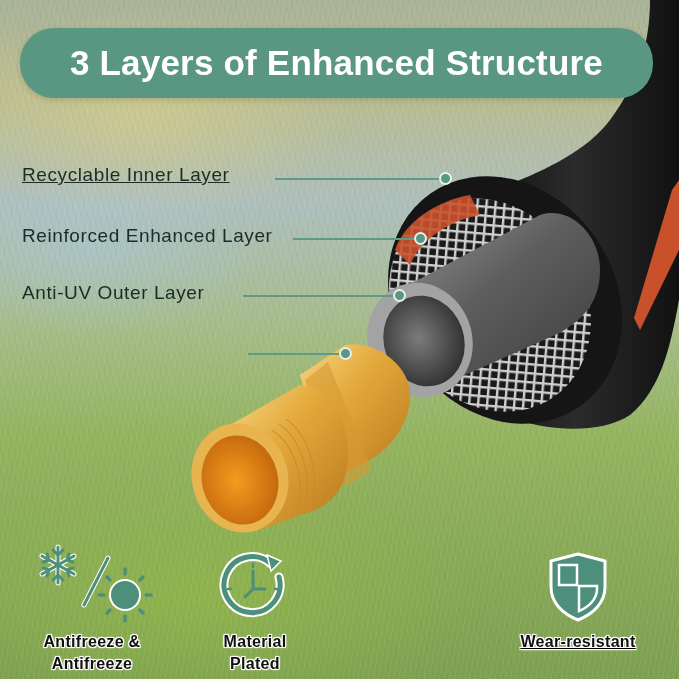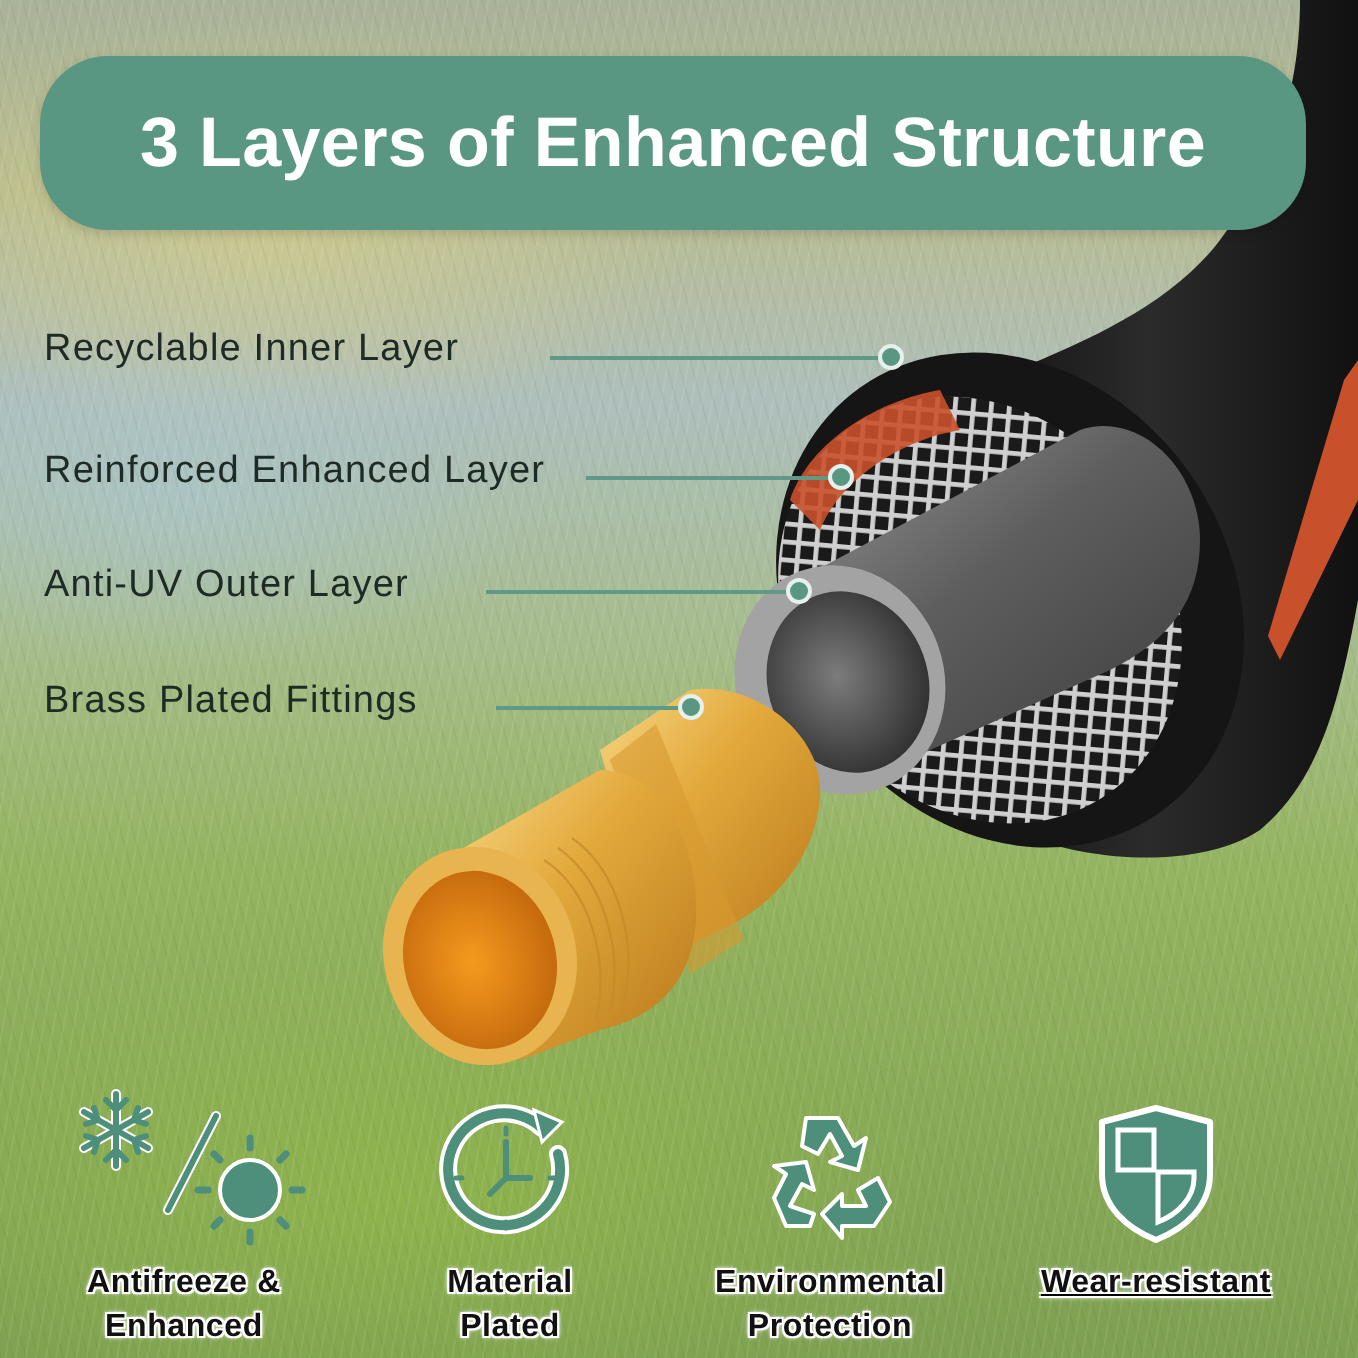--- a/index.html
+++ b/index.html
@@ -15,21 +15,21 @@
       linear-gradient(180deg, #a9b39a 0%, #b9bc8f 14%, #aebfbd 30%, #a7bc8a 48%, #94b460 64%, #8aab58 80%, #7ea052 100%);
   }
   .grass-streaks {
     position: absolute; inset: 0;
     background: repeating-linear-gradient(100deg, rgba(255,255,255,0.07) 0 1px, rgba(255,255,255,0) 1px 5px),
                 repeating-linear-gradient(75deg, rgba(60,90,30,0.06) 0 1px, rgba(0,0,0,0) 1px 6px);
   }
 
   
   .banner {
-    position: absolute; left: 20px; top: 28px; width: 633px; height: 87px;
+    position: absolute; left: 20px; top: 28px; width: 633px; height: 70px;
     background: #5a9783; border-radius: 34px;
     display: flex; align-items: center; justify-content: center;
     box-shadow: 0 2px 6px rgba(0,0,0,0.15);
   }
   .banner-title {
     color: #ffffff; font-family: "Liberation Sans", sans-serif; font-weight: 700;
     font-size: 35px; letter-spacing: 0.2px;
   }
 
   
@@ -118,33 +118,32 @@
       <path d="M272 430 C295 445 305 480 298 510"></path>
       <path d="M279 424 C302 440 312 476 305 506"></path>
       <path d="M286 419 C309 435 319 471 312 501"></path>
     </g>
   </svg>
 
   <div class="banner">
     <span class="banner-title">3 Layers of Enhanced Structure</span>
   </div>
 
-  <span class="callout" style="top:164px;">Recyclable Inner Layer</span>
+  <span class="callout" style="top:164px;text-decoration:underline;">Recyclable Inner Layer</span>
   <div class="callout-line" style="left:275px; top:178px; width:168px;"></div>
   <div class="callout-dot" style="left:439px; top:172px;"></div>
 
   <span class="callout" style="top:225px;">Reinforced Enhanced Layer</span>
   <div class="callout-line" style="left:293px; top:238px; width:124px;"></div>
   <div class="callout-dot" style="left:414px; top:232px;"></div>
 
   <span class="callout" style="top:282px;text-align:right;">Anti-UV Outer Layer</span>
   <div class="callout-line" style="left:243px; top:295px; width:152px;"></div>
   <div class="callout-dot" style="left:393px; top:289px;"></div>
 
-  <span class="callout" style="top:340px;">Brass Plated Fittings</span>
   <div class="callout-line" style="left:248px; top:353px; width:93px;"></div>
   <div class="callout-dot" style="left:339px; top:347px;"></div>
 
   <div class="feature" style="left:22px; width:140px;">
     <div class="feature-icon">
       <svg width="125" height="80" viewBox="0 0 125 80">
         <g stroke="#fff" stroke-width="5" stroke-linecap="round" fill="none">
           <g transform="translate(28 22)">
             <line x1="0" y1="-18" x2="0" y2="18"></line>
               <line x1="-16" y1="-9" x2="16" y2="9"></line>
@@ -174,21 +173,21 @@
             <line x1="116" y1="52" x2="121" y2="52"></line>
           <line x1="77" y1="34" x2="80" y2="37"></line>
             <line x1="110" y1="67" x2="113" y2="70"></line>
           <line x1="77" y1="70" x2="80" y2="67"></line>
             <line x1="110" y1="37" x2="113" y2="34"></line>
         </g>
       </svg>
     </div>
     <div class="feature-label">
       <div>Antifreeze &amp;</div>
-      <div>Enhanced</div>
+      <div>Antifreeze</div>
     </div>
   </div>
 
   <div class="feature" style="left:195px; width:120px;">
     <div class="feature-icon">
       <svg width="72" height="72" viewBox="0 0 72 72">
         <path d="M60 26 A28 28 0 1 1 52 13" stroke="#fff" stroke-width="9" fill="none" stroke-linecap="round"></path>
         <path d="M60 26 A28 28 0 1 1 52 13" stroke="#4e8f7b" stroke-width="5" fill="none" stroke-linecap="round"></path>
         <polygon points="48,4 62,10 52,20" fill="#4e8f7b" stroke="#fff" stroke-width="1.5"></polygon>
         <g stroke="#4e8f7b" stroke-width="3" stroke-linecap="round">
@@ -203,35 +202,20 @@
             <line x1="56" y1="38" x2="59" y2="38"></line>
         </g>
       </svg>
     </div>
     <div class="feature-label">
       <div>Material</div>
       <div>Plated</div>
     </div>
   </div>
 
-  <div class="feature" style="left:340px; width:150px;">
-    <div class="feature-icon">
-      <svg width="72" height="72" viewBox="0 0 72 72">
-        <g fill="#4e8f7b" stroke="#fff" stroke-width="2" stroke-linejoin="round">
-          <path d="M24 8 L40 8 L48 22 L54 18 L50 34 L36 30 L42 27 L36 16 L30 26 L22 22 Z"></path>
-          <path d="M60 38 L66 50 L58 62 L42 62 L42 68 L32 56 L42 46 L42 52 L54 52 L50 44 Z"></path>
-          <path d="M8 48 L14 36 L8 32 L24 30 L28 44 L22 41 L16 52 L28 56 L26 62 L14 62 Z"></path>
-        </g>
-      </svg>
-    </div>
-    <div class="feature-label">
-      <div>Environmental</div>
-      <div>Protection</div>
-    </div>
-  </div>
 
   <div class="feature" style="left:508px; width:140px;text-decoration:underline;">
     <div class="feature-icon">
       <svg width="62" height="72" viewBox="0 0 62 72">
         <path d="M31 3 L58 10 L58 36 C58 52 46 63 31 69 C16 63 4 52 4 36 L4 10 Z" fill="#4e8f7b" stroke="#fff" stroke-width="3" stroke-linejoin="round"></path>
         <rect x="12" y="14" width="18" height="20" fill="none" stroke="#fff" stroke-width="2.5"></rect>
         <path d="M32 35 L50 35 L50 38 C50 48 42 56 32 60 Z" fill="none" stroke="#fff" stroke-width="2.5"></path>
       </svg>
     </div>
     <div class="feature-label">

